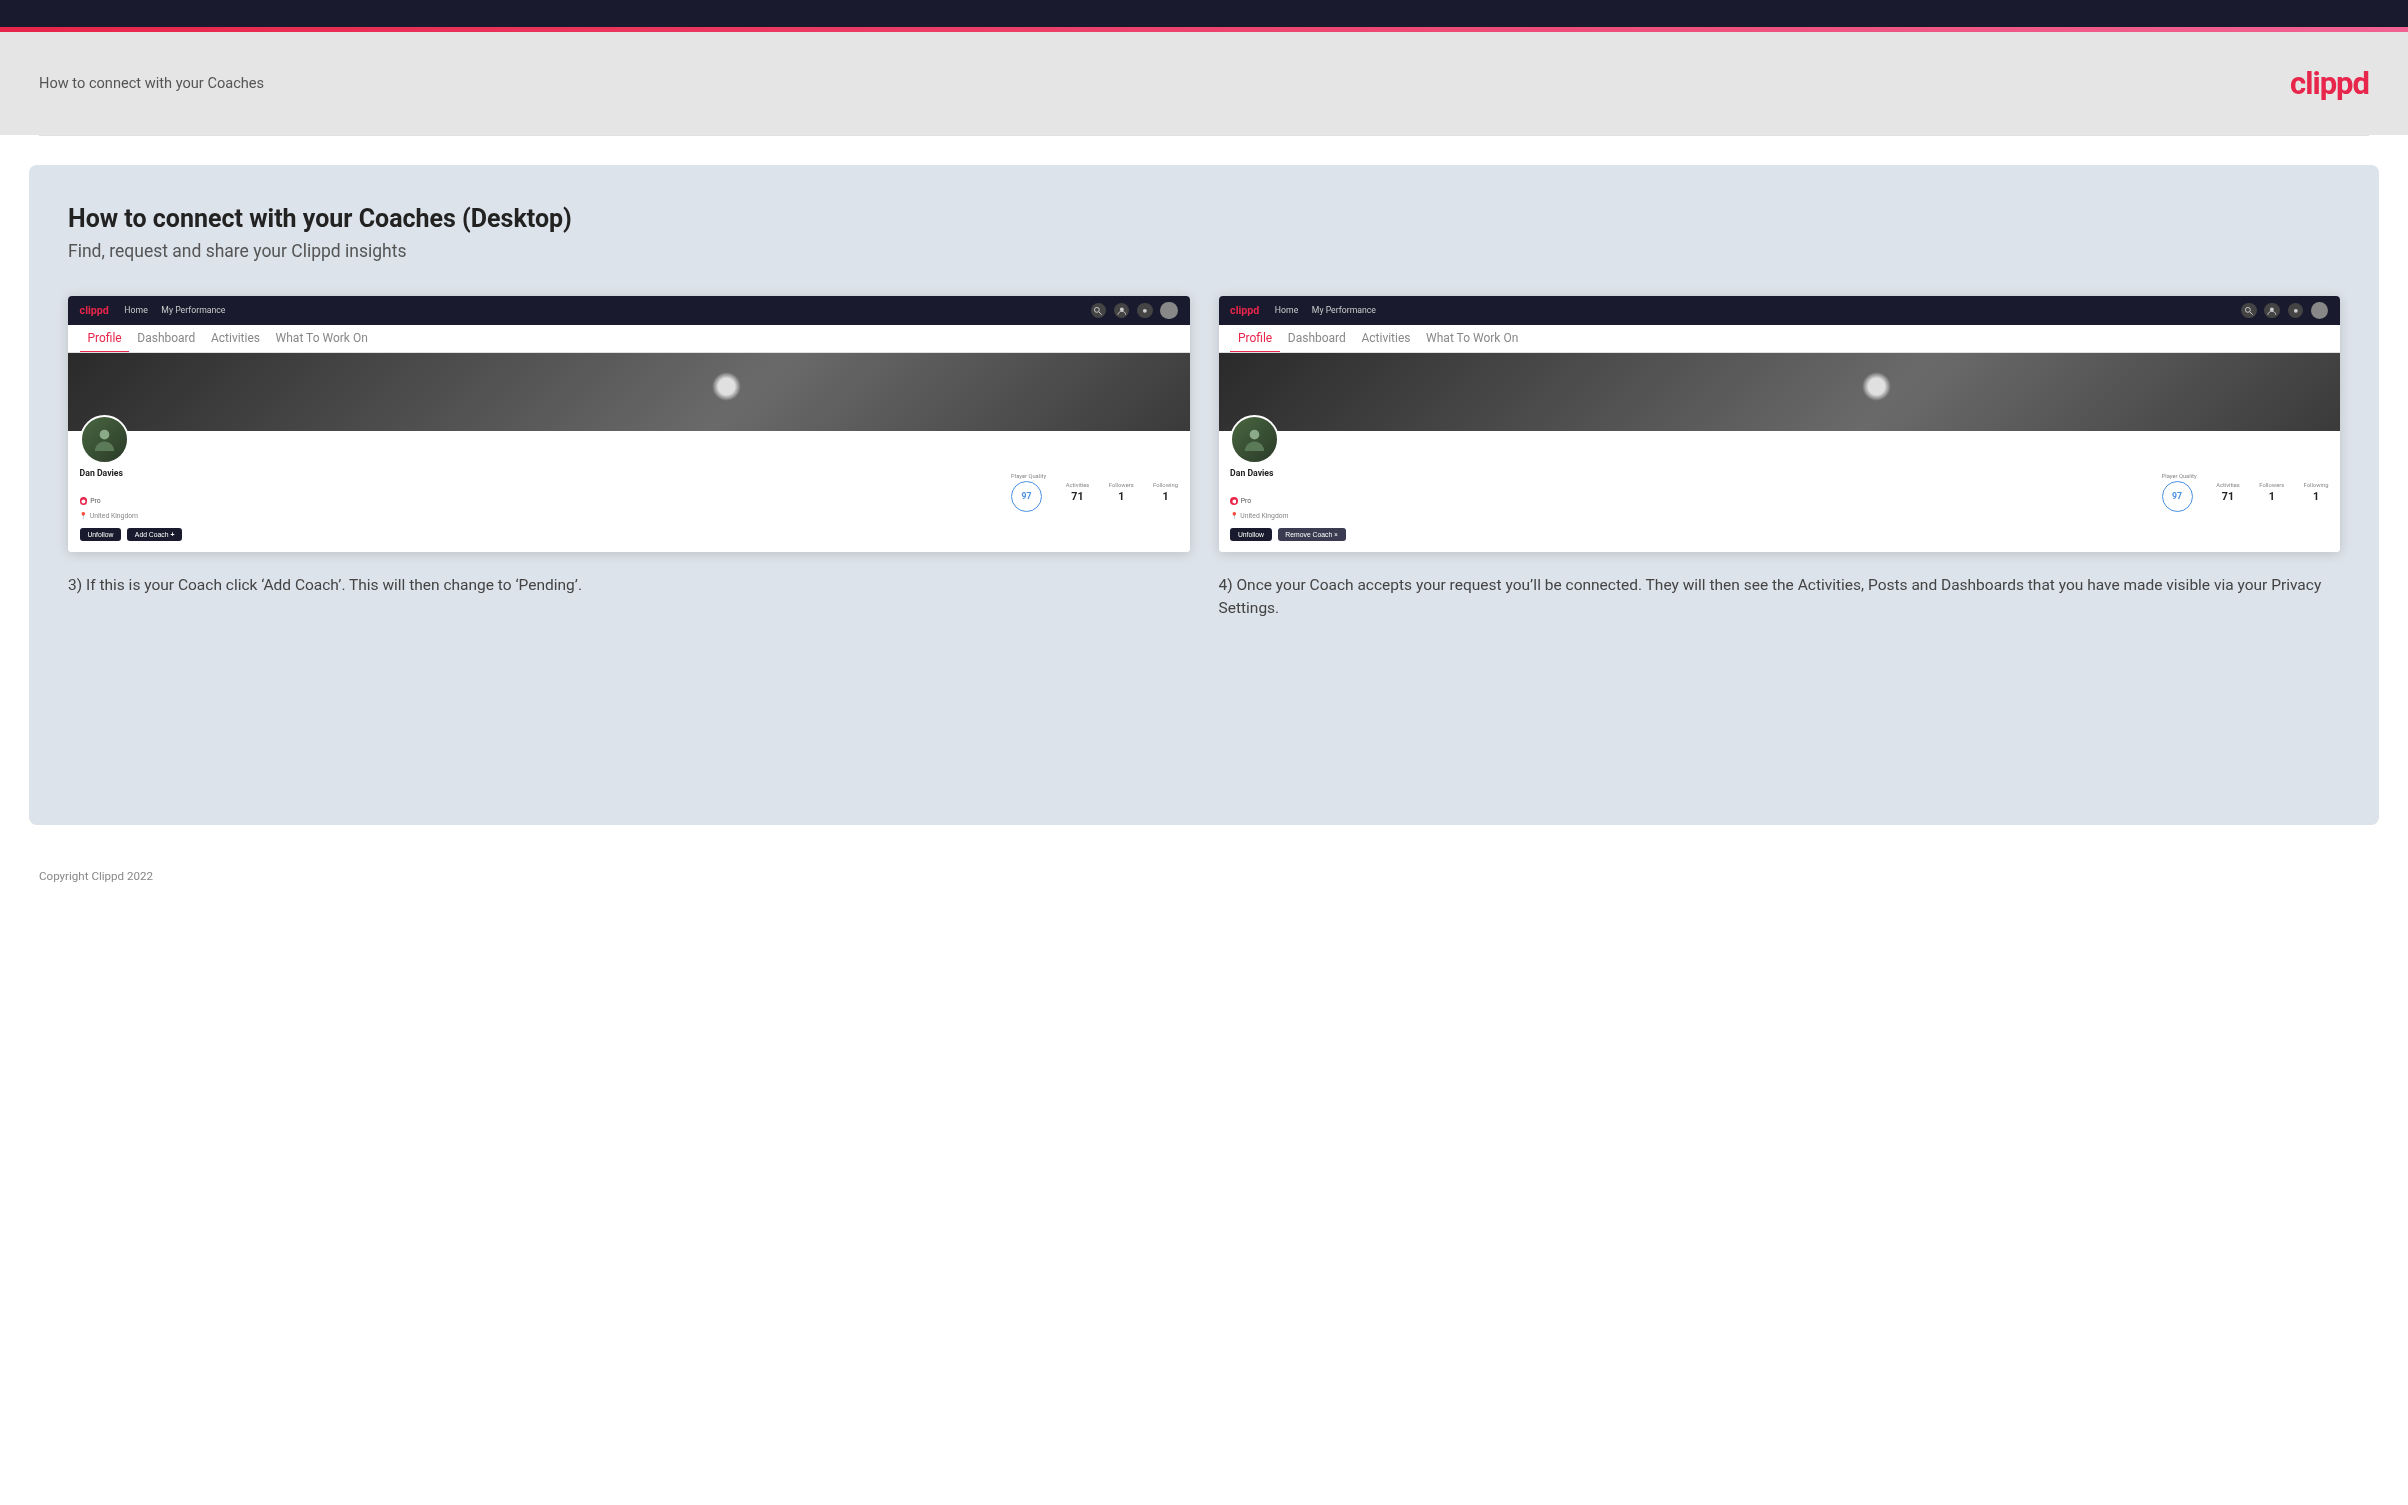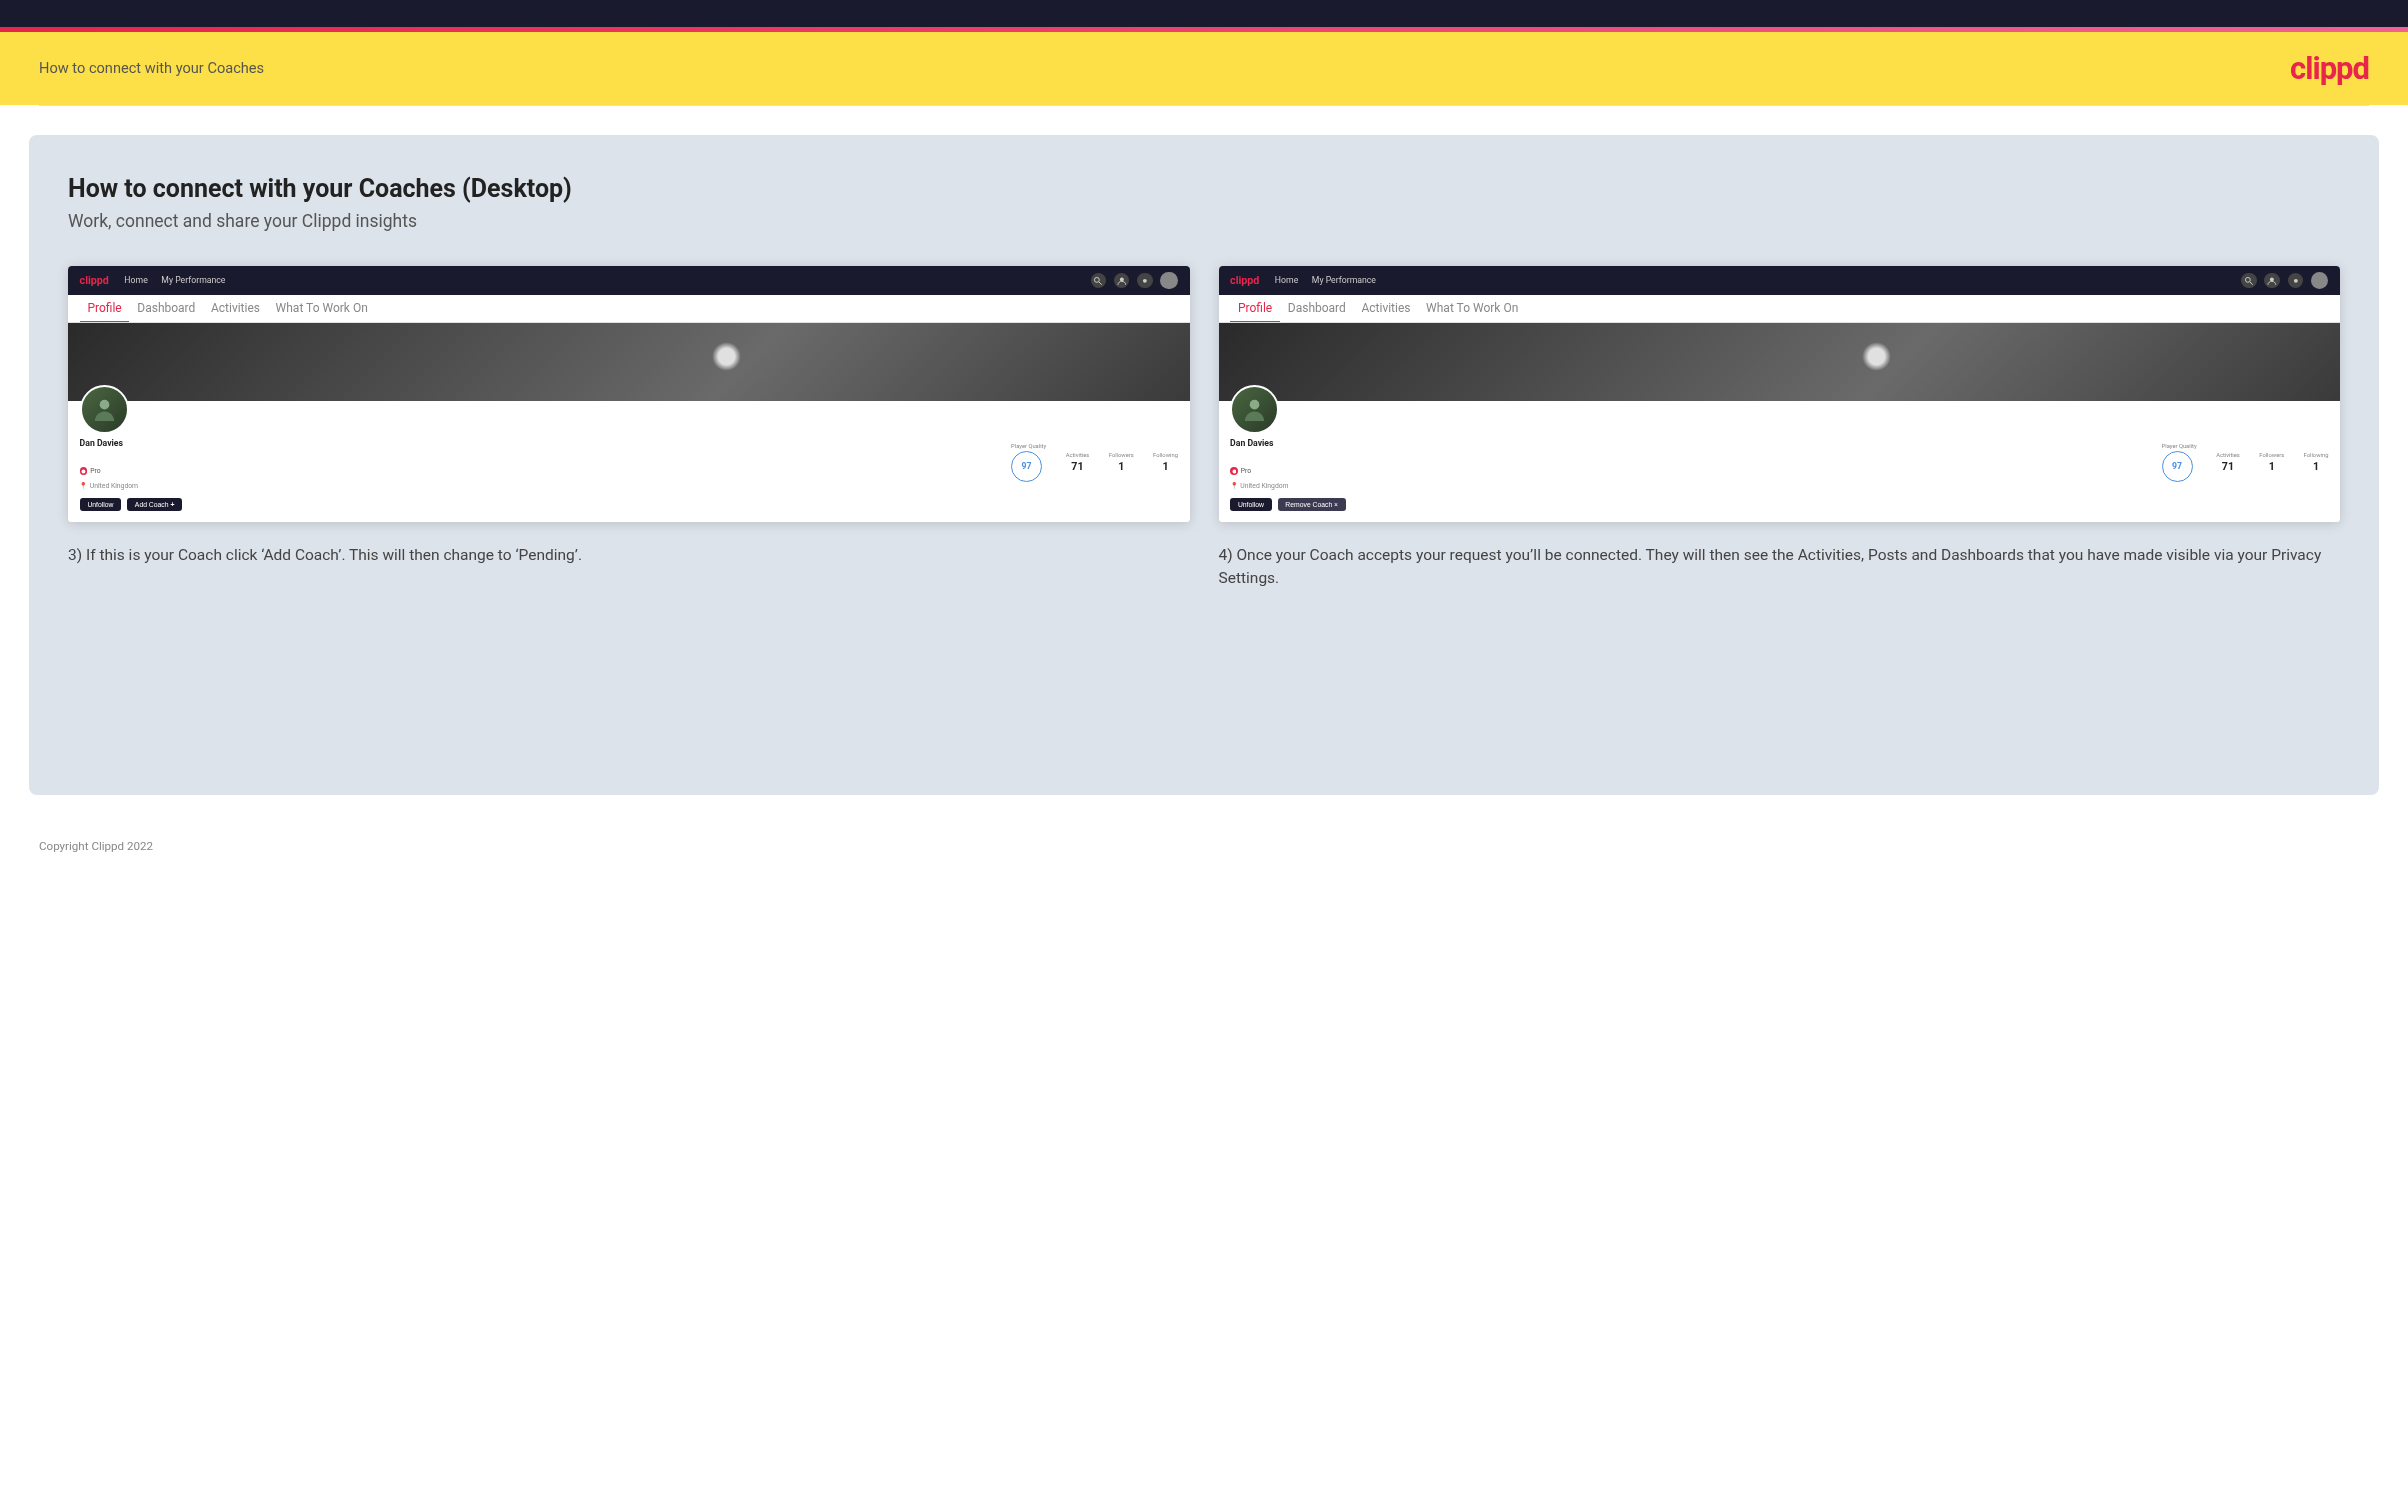--- a/index.html
+++ b/index.html
@@ -13,22 +13,22 @@
       height: 27px;
     }
     .accent-bar {
       height: 4.9px;
       background: linear-gradient(to right, #e8254a, #f06292);
     }
     .header {
       display: flex;
       align-items: center;
       justify-content: space-between;
-      padding: 18px 39px;
-      background: #fde047;
+      padding: 33px 39px;
+      background: #e5e5e5;
     }
     .header-title {
       font-size: 14.6px;
       color: #555;
     }
     .logo-clippd {
       font-size: 31px;
       font-weight: 700;
       color: #e8254a;
       letter-spacing: -1px;
@@ -292,21 +292,21 @@
 
 <div class="header">
   <span class="header-title">How to connect with your Coaches</span>
   <span class="logo-clippd">clippd</span>
 </div>
 
 <div class="divider"></div>
 
 <div class="main-content">
   <h1 class="main-heading">How to connect with your Coaches (Desktop)</h1>
-  <p class="main-subheading">Work, connect and share your Clippd insights</p>
+  <p class="main-subheading">Find, request and share your Clippd insights</p>
 
   <div class="screenshots-row">
 
     <div class="screenshot-col">
       <div class="mockup">
 
         <div class="mockup-nav">
           <span class="mockup-logo">clippd</span>
           <div class="mockup-nav-items">
             <span class="mockup-nav-item">Home</span>

